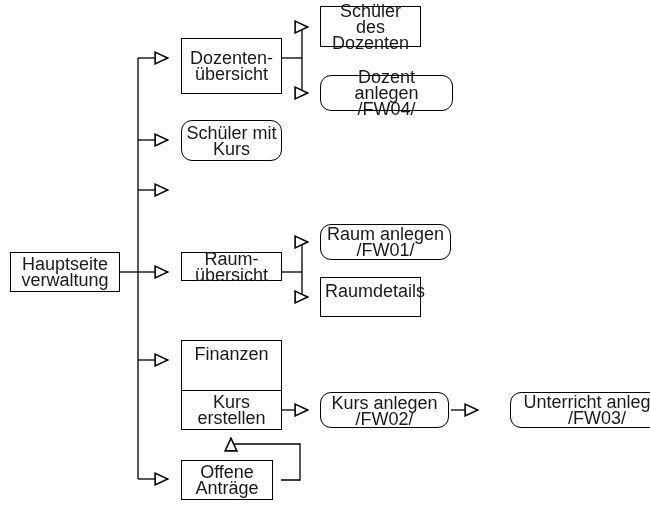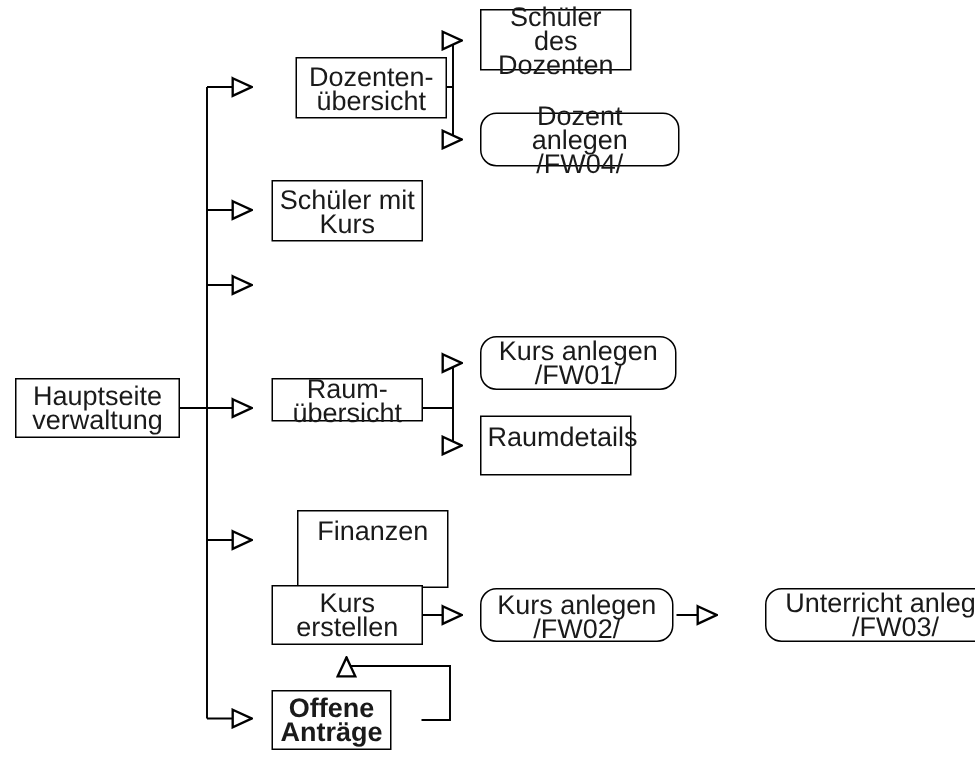--- a/index.html
+++ b/index.html
@@ -83,32 +83,32 @@
 
       <path d="M 282 410 L 308 410" marker-end="url(#ah)"></path>
       <path d="M 451 410 L 478 410" marker-end="url(#ah)"></path>
 
       <path d="M 281 480 L 300 480 L 300 444 L 231 444 L 231 438" marker-end="url(#ahu)"></path>
     </g>
   </svg>
 
   <div class="node mid" style="left:10px;  top:252px; width:110px; height:40px;align-items:center;"><span class="txt">Hauptseite
 verwaltung</span></div>
-  <div class="node mid" style="left:197px; top:38px;  width:101px; height:41px;"><span class="txt">Dozenten-
+  <div class="node mid" style="left:181px; top:38px;  width:101px; height:56px;"><span class="txt">Dozenten-
 übersicht</span></div>
-  <div class="node mid" style="left:181px; top:120px; width:101px; height:41px;"><span class="txt">Schüler mit
+  <div class="node mid" style="left:181px; top:120px; width:101px; height:41px;border-radius:11px;"><span class="txt">Schüler mit
 Kurs</span></div>
   <div class="node mid" style="left:181px; top:252px; width:101px; height:29px;"><span class="txt">Raum-
 übersicht</span></div>
-  <div class="node top" style="left:198px; top:340px; width:101px; height:52px;"><span class="txt">Finanzen</span></div>
+  <div class="node top" style="left:181px; top:340px; width:101px; height:52px;"><span class="txt">Finanzen</span></div>
   <div class="node mid" style="left:181px; top:390px; width:101px; height:40px;"><span class="txt">Kurs
 erstellen</span></div>
-  <div class="node mid" style="left:181px; top:460px; width:80px; height:40px;font-weight:bold;"><span class="txt">Offene
+  <div class="node mid" style="left:181px; top:460px; width:92px; height:40px;"><span class="txt">Offene
 Anträge</span></div>
   <div class="node mid" style="left:320px; top:6px;   width:101px; height:41px;"><span class="txt">Schüler des
 Dozenten</span></div>
   <div class="node mid round" style="left:320px; top:75px;  width:133px; height:36px;"><span class="txt">Dozent anlegen /FW04/</span></div>
-  <div class="node mid round" style="left:320px; top:224px; width:131px; height:36px;"><span class="txt">Kurs anlegen /FW01/</span></div>
+  <div class="node mid round" style="left:320px; top:224px; width:131px; height:36px;"><span class="txt">Raum anlegen /FW01/</span></div>
   <div class="node top" style="left:320px; top:277px; width:101px; height:40px;text-align:right;"><span class="txt">Raumdetails</span></div>
   <div class="node mid round" style="left:320px; top:392px; width:129px; height:36px;align-items:flex-end;"><span class="txt">Kurs anlegen /FW02/</span></div>
   <div class="node mid round" style="left:510px; top:392px; width:174px; height:36px;"><span class="txt">Unterricht anlegen /FW03/</span></div>
 
 </div>
 
 </body></html>

